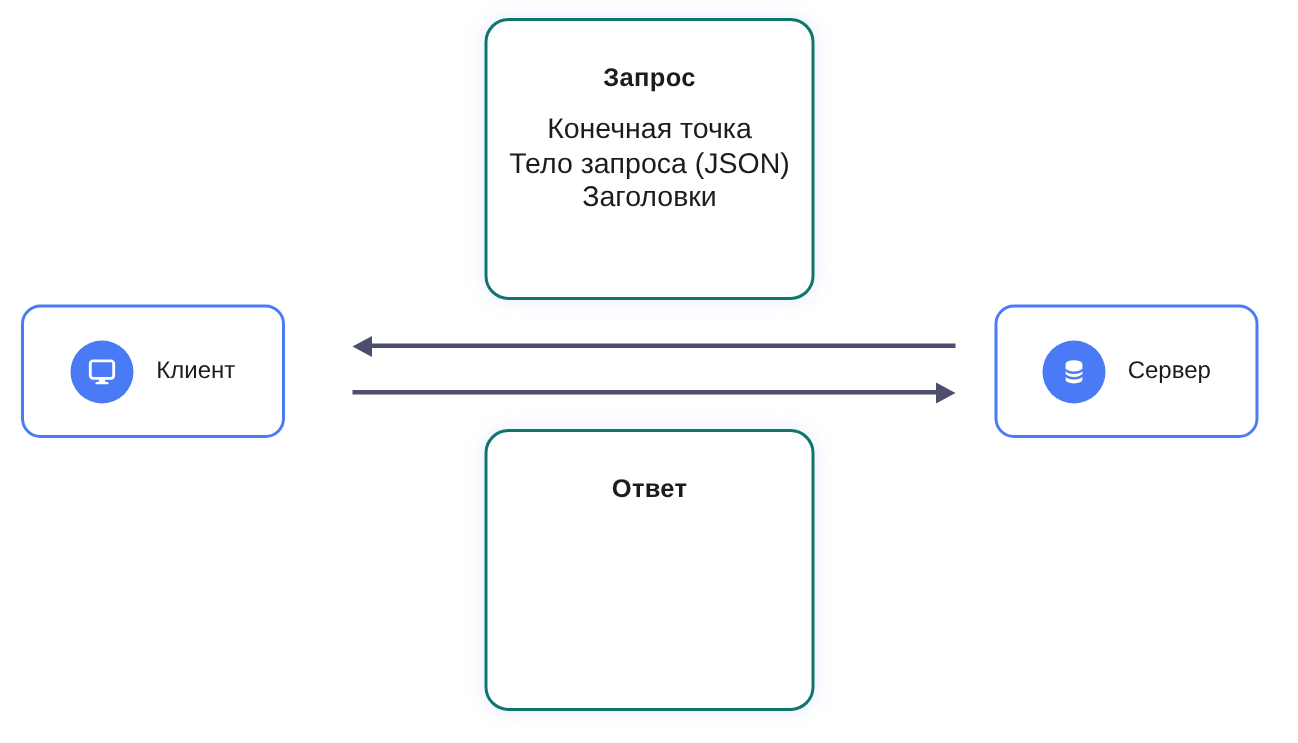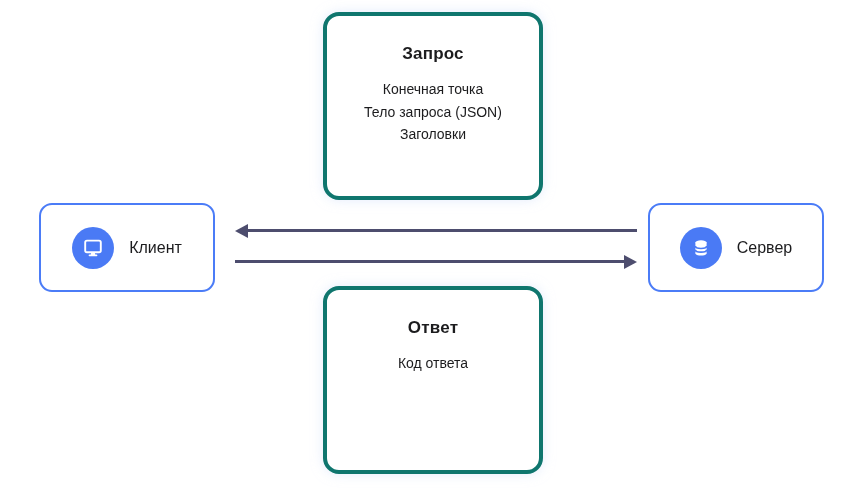--- a/index.html
+++ b/index.html
@@ -15,59 +15,59 @@
     height: 495px;
     background: #ffffff;
     overflow: hidden;
   }
 
   
   .card {
     position: absolute;
     width: 220px;
     background: #ffffff;
-    border: 4px solid #0f766e;
+    border: 2px solid #0f766e;
     border-radius: 16px;
     box-shadow: 0 0 12px rgba(205, 220, 250, 0.55);
     box-sizing: border-box;
     text-align: center;
   }
   .card.request { left: 323px; top: 12px;  height: 188px; }
   .card.response { left: 323px; top: 286px; height: 188px; }
   .card-title {
     margin: 28px 0 14px 0;
     font-size: 17px;
     font-weight: bold;
     letter-spacing: 0.2px;
   }
   .card-items {
     list-style: none;
     margin: 0;
     padding: 0;
-    font-size: 14px;
+    font-size: 19px;
     line-height: 22.5px;
   }
 
   
   .node {
     position: absolute;
     top: 203px;
     width: 176px;
     height: 89px;
     background: #ffffff;
     border: 2px solid #4b7cf7;
     border-radius: 13px;
     box-sizing: border-box;
     display: flex;
     align-items: center;
     justify-content: center;
     gap: 15px;
   }
-  .node.client { left: 39px; }
-  .node.server { left: 648px; }
+  .node.client { left: 14px; }
+  .node.server { left: 663px; }
   .node-icon-circle {
     width: 42px;
     height: 42px;
     border-radius: 50%;
     background: #4a7af5;
     display: flex;
     align-items: center;
     justify-content: center;
     flex: 0 0 auto;
   }
@@ -142,17 +142,16 @@
         <path d="M6.4 10.1 C6.4 11.4 8.9 12.5 12 12.5 C15.1 12.5 17.6 11.4 17.6 10.1" fill="none" stroke="#4a7af5" stroke-width="1.7"></path>
         <path d="M6.4 13.7 C6.4 15 8.9 16.1 12 16.1 C15.1 16.1 17.6 15 17.6 13.7" fill="none" stroke="#4a7af5" stroke-width="1.7"></path>
       </svg>
     </span>
     <span class="node-label">Сервер</span>
   </div>
 
   <section class="card response">
     <h3 class="card-title">Ответ</h3>
     <ul class="card-items">
-      <li>Код ответа</li>
     </ul>
   </section>
 
 </div>
 
 </body></html>

